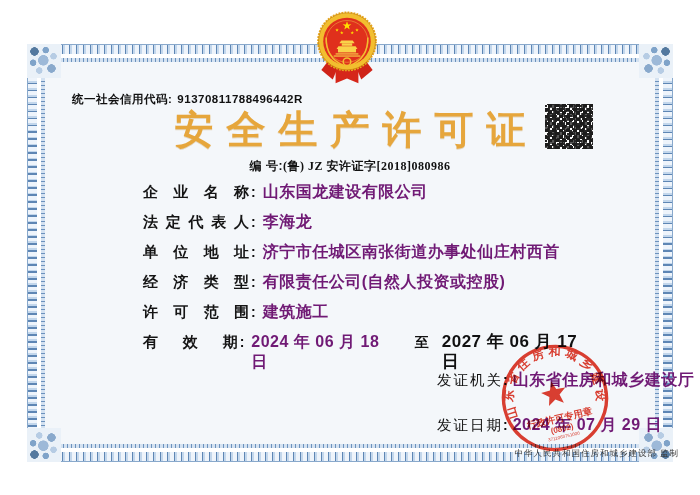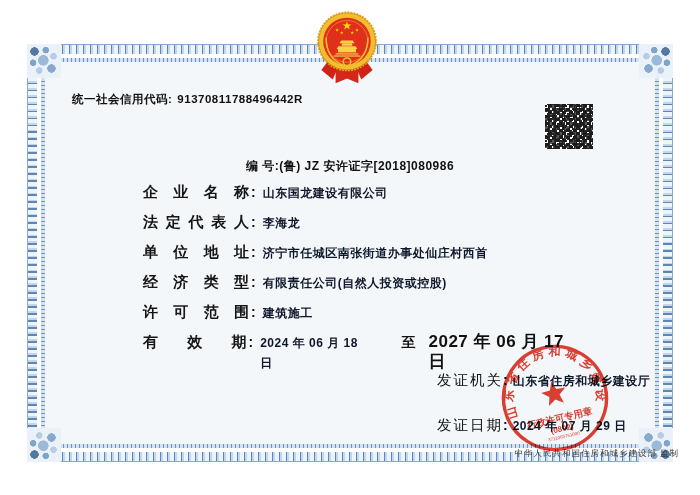--- a/index.html
+++ b/index.html
@@ -48,27 +48,27 @@
       font-size:39px;font-weight:700;color:#e6a63c;letter-spacing:13px;text-indent:13px;
       text-shadow:0 1px 0 rgba(180,120,20,.25);}
   .qr{position:absolute;left:545px;top:104px;width:48px;height:45px;z-index:2;background-color:#fbfbfb;
       background-image:
         repeating-conic-gradient(#1c1c1c 0% 25%,transparent 0% 50%),
         repeating-conic-gradient(#262626 0% 25%,transparent 0% 50%),
         repeating-conic-gradient(#555 0% 25%,transparent 0% 50%);
       background-size:7px 7px,5px 5px,11px 9px;background-position:0 0,2px 1px,3px 4px;}
   .serial-line{position:absolute;left:0;width:700px;top:158px;z-index:2;text-align:center;
       font-size:12px;font-weight:700;letter-spacing:.5px;}
-  .serial-line .sv{margin-left:0;}
+  .serial-line .sv{margin-left:0;font-family:Liberation Serif, serif;}
 
   .fields{position:absolute;left:103px;top:182px;width:480px;z-index:2;}
   .frow{display:flex;align-items:baseline;height:20px;margin-bottom:10px;line-height:20px;}
   .flabel{width:106px;font-size:15px;font-weight:700;text-align:justify;text-align-last:justify;color:#151515;margin-left:40px;}
   .colon{font-size:14px;font-weight:700;margin:0 7px 0 2px;}
-  .fvalue{font-size:12px;font-weight:700;color:#0f172a;letter-spacing:.5px;}
+  .fvalue{font-size:16px;font-weight:700;color:#701a75;letter-spacing:.5px;}
   .to-label{font-size:14px;font-weight:700;margin-left:30px;}
   .to-value{font-size:17px;font-weight:700;margin-left:13px;letter-spacing:.5px;}
 
   .issue-row{position:absolute;display:flex;align-items:baseline;z-index:2;line-height:18px;}
   .issue-row .ilabel{width:64px;font-size:14.5px;font-weight:400;text-align:justify;text-align-last:justify;}
   .issue-row .colon{margin:0 5px 0 2px;}
   .row-authority{left:437px;top:371px;}
   .row-date{left:437px;top:399px;margin-top:17px;}
 
   
@@ -119,20 +119,21 @@
     <rect x="18" y="46.8" width="28" height="1.2" fill="#f9d34a"></rect>
     <path d="M10,28 Q10,50 28,57" fill="none" stroke="#f2be2f" stroke-width="1.6"></path>
     <path d="M54,28 Q54,50 36,57" fill="none" stroke="#f2be2f" stroke-width="1.6"></path>
     <circle cx="32" cy="53.5" r="4" fill="none" stroke="#f2be2f" stroke-width="1.6"></circle>
   </svg>
 
   <div class="credit-line">
     <span>统一社会信用代码:</span><span class="code">91370811788496442R</span>
   </div>
 
+  <div class="cert-title">安全生产许可证</div>
 
   <div class="qr"></div>
 
   <div class="serial-line">
     <span>编 号:</span><span class="sv">(鲁) JZ 安许证字[2018]080986</span>
   </div>
 
   <div class="fields">
     <div class="frow">
       <span class="flabel">企业名称</span>

